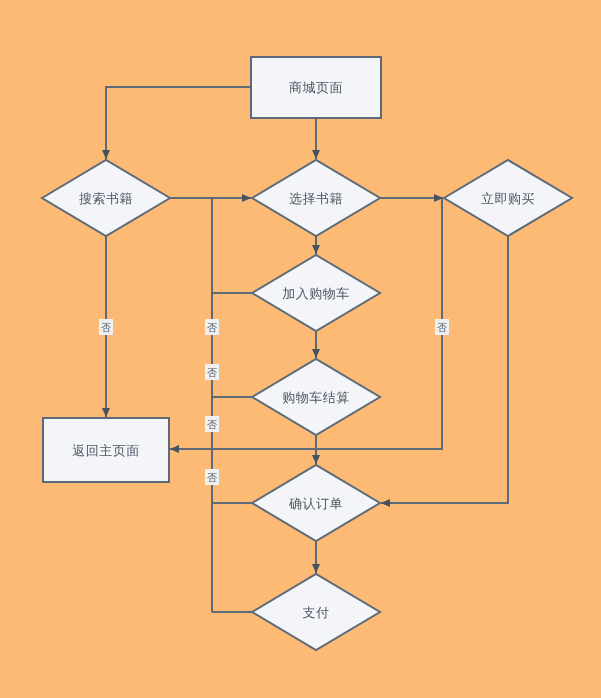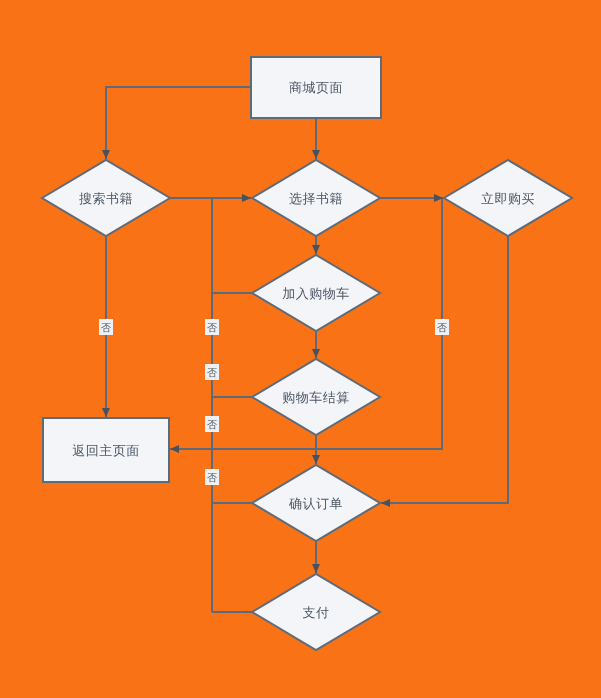--- a/index.html
+++ b/index.html
@@ -3,21 +3,21 @@
 <meta charset="utf-8">
 <style>
   html, body {
     margin: 0;
     padding: 0;
   }
   .canvas {
     position: relative;
     width: 601px;
     height: 698px;
-    background: #f97316;
+    background: #fdba74;
     overflow: hidden;
     font-family: "Liberation Sans", "DejaVu Sans", sans-serif;
   }
   svg { display: block; }
   .edge {
     fill: none;
     stroke: #5c6a79;
     stroke-width: 2;
   }
   .node-shape {

